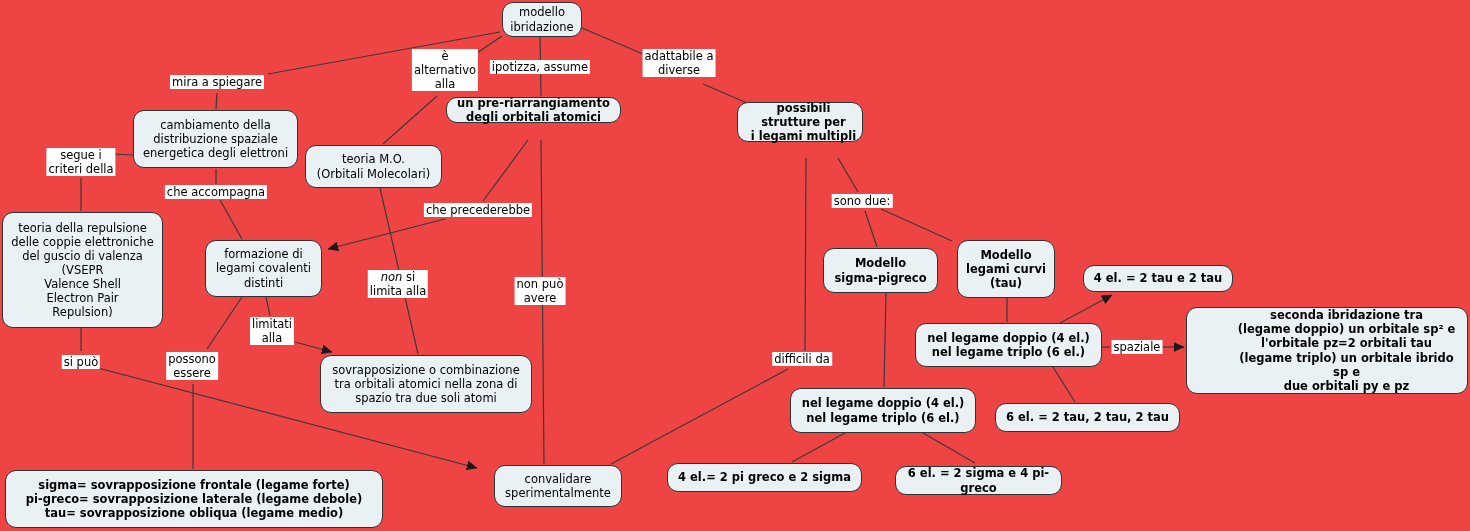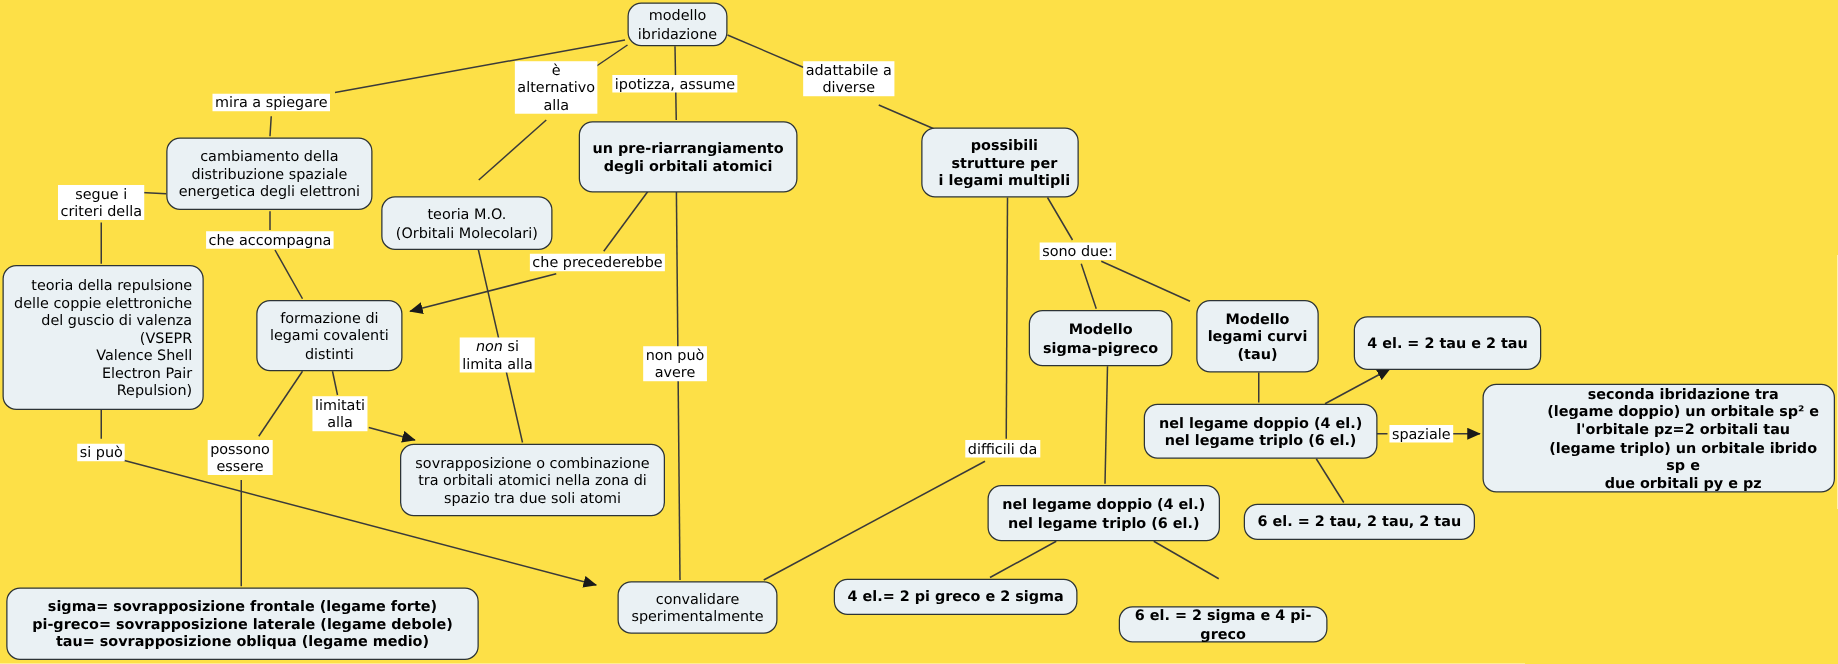--- a/index.html
+++ b/index.html
@@ -32,21 +32,21 @@
     text-align:center;
     font-size:11.5px;line-height:1.22;color:#000;
     white-space:pre-line;
     padding:0 2px;
     z-index:3;
   }
 </style>
 </head>
 <body>
 
-<div class="canvas" id="canvas" style="width: 1470px; height: 531px; background: #fde047;">
+<div class="canvas" id="canvas" style="width: 1470px; height: 531px; background: #ef4444;">
   <svg id="edge-layer" width="1470" height="531" viewBox="0 0 1470 531">
     <defs>
       <marker id="arrowhead" markerWidth="10" markerHeight="8" refX="8.5" refY="4" orient="auto">
         <path d="M0,0 L9,4 L0,8 Z" fill="#1a1a1a"></path>
       </marker>
     </defs>
     <g id="edge-group">
         <polyline points="500,32 268,74" fill="none" stroke="#3a3a3a" stroke-width="1.2"></polyline>
         <polyline points="217,93 216,109" fill="none" stroke="#3a3a3a" stroke-width="1.2"></polyline>
         <polyline points="502,36 477,53" fill="none" stroke="#3a3a3a" stroke-width="1.2"></polyline>
@@ -82,60 +82,60 @@
         <polyline points="1100,347 1110,347" fill="none" stroke="#3a3a3a" stroke-width="1.2"></polyline>
         <polyline points="1162,347 1184,347" fill="none" stroke="#3a3a3a" stroke-width="1.2" marker-end="url(#arrowhead)"></polyline>
       </g>
   </svg>
   <div id="node-layer">
       <div class="node" style="left: 502px; top: 2px; width: 80px; height: 35px;">modello
 ibridazione</div>
       <div class="node" style="left: 133px; top: 110px; width: 165px; height: 58px;">cambiamento della
 distribuzione spaziale
 energetica degli elettroni</div>
-      <div class="node" style="left: 305px; top: 145px; width: 137px; height: 43px; margin-top: 12px;">teoria M.O.
+      <div class="node" style="left: 305px; top: 145px; width: 137px; height: 43px;">teoria M.O.
 (Orbitali Molecolari)</div>
-      <div class="node bold" style="left: 463px; top: 97px; width: 175px; height: 57px;">un pre-riarrangiamento
+      <div class="node bold" style="left: 446px; top: 97px; width: 175px; height: 26px;">un pre-riarrangiamento
 degli orbitali atomici</div>
-      <div class="node bold" style="left: 737px; top: 102px; width: 126px; height: 56px; padding-left: 12px;">possibili
+      <div class="node bold" style="left: 737px; top: 102px; width: 126px; height: 40px; padding-left: 12px;">possibili
 strutture per
 i legami multipli</div>
-      <div class="node" style="left: 2px; top: 212px; width: 161px; height: 116px; text-align: right;">teoria della repulsione
+      <div class="node" style="left: 2px; top: 212px; width: 161px; height: 116px;">teoria della repulsione
 delle coppie elettroniche
 del guscio di valenza
 (VSEPR
 Valence Shell
 Electron Pair
 Repulsion)</div>
       <div class="node" style="left: 205px; top: 240px; width: 117px; height: 57px;">formazione di
 legami covalenti
 distinti</div>
       <div class="node" style="left: 320px; top: 355px; width: 212px; height: 58px;">sovrapposizione o combinazione
 tra orbitali atomici nella zona di
 spazio tra due soli atomi</div>
       <div class="node bold" style="left: 823px; top: 248px; width: 115px; height: 45px;">Modello
 sigma-pigreco</div>
       <div class="node bold" style="left: 957px; top: 240px; width: 98px; height: 58px;">Modello
 legami curvi
 (tau)</div>
-      <div class="node bold" style="left: 1083px; top: 253px; width: 150px; height: 43px;">4 el. = 2 tau e 2 tau</div>
+      <div class="node bold" style="left: 1083px; top: 265px; width: 150px; height: 27px;">4 el. = 2 tau e 2 tau</div>
       <div class="node bold" style="left: 915px; top: 323px; width: 187px; height: 44px;">nel legame doppio (4 el.)
 nel legame triplo (6 el.)</div>
       <div class="node bold" style="left: 1186px; top: 307px; width: 282px; height: 87px; padding-left: 44px;">seconda ibridazione tra
 (legame doppio) un orbitale sp² e
 l'orbitale pz=2 orbitali tau
 (legame triplo) un orbitale ibrido sp e
 due orbitali py e pz</div>
       <div class="node bold" style="left: 995px; top: 403px; width: 185px; height: 29px;">6 el. = 2 tau, 2 tau, 2 tau</div>
       <div class="node bold" style="left: 790px; top: 388px; width: 186px; height: 45px;">nel legame doppio (4 el.)
 nel legame triplo (6 el.)</div>
       <div class="node" style="left: 482px; top: 465px; width: 128px; height: 42px; margin-left: 12px;">convalidare
 sperimentalmente</div>
       <div class="node bold" style="left: 667px; top: 463px; width: 195px; height: 29px;">4 el.= 2 pi greco e 2 sigma</div>
-      <div class="node bold" style="left: 895px; top: 485px; width: 167px; height: 29px;">6 el. = 2 sigma e 4 pi-greco</div>
+      <div class="node bold" style="left: 895px; top: 466px; width: 167px; height: 29px;">6 el. = 2 sigma e 4 pi-greco</div>
       <div class="node bold" style="left: 5px; top: 470px; width: 378px; height: 58px;">sigma= sovrapposizione frontale (legame forte)
 pi-greco= sovrapposizione laterale (legame debole)
 tau= sovrapposizione obliqua (legame medio)</div>
     </div>
   <div id="label-layer">
       <div class="elabel" style="left: 217px; top: 82px;">mira a spiegare</div>
       <div class="elabel" style="left: 445px; top: 70px;">è
 alternativo
 alla</div>
       <div class="elabel" style="left: 540px; top: 67px;">ipotizza, assume</div>

